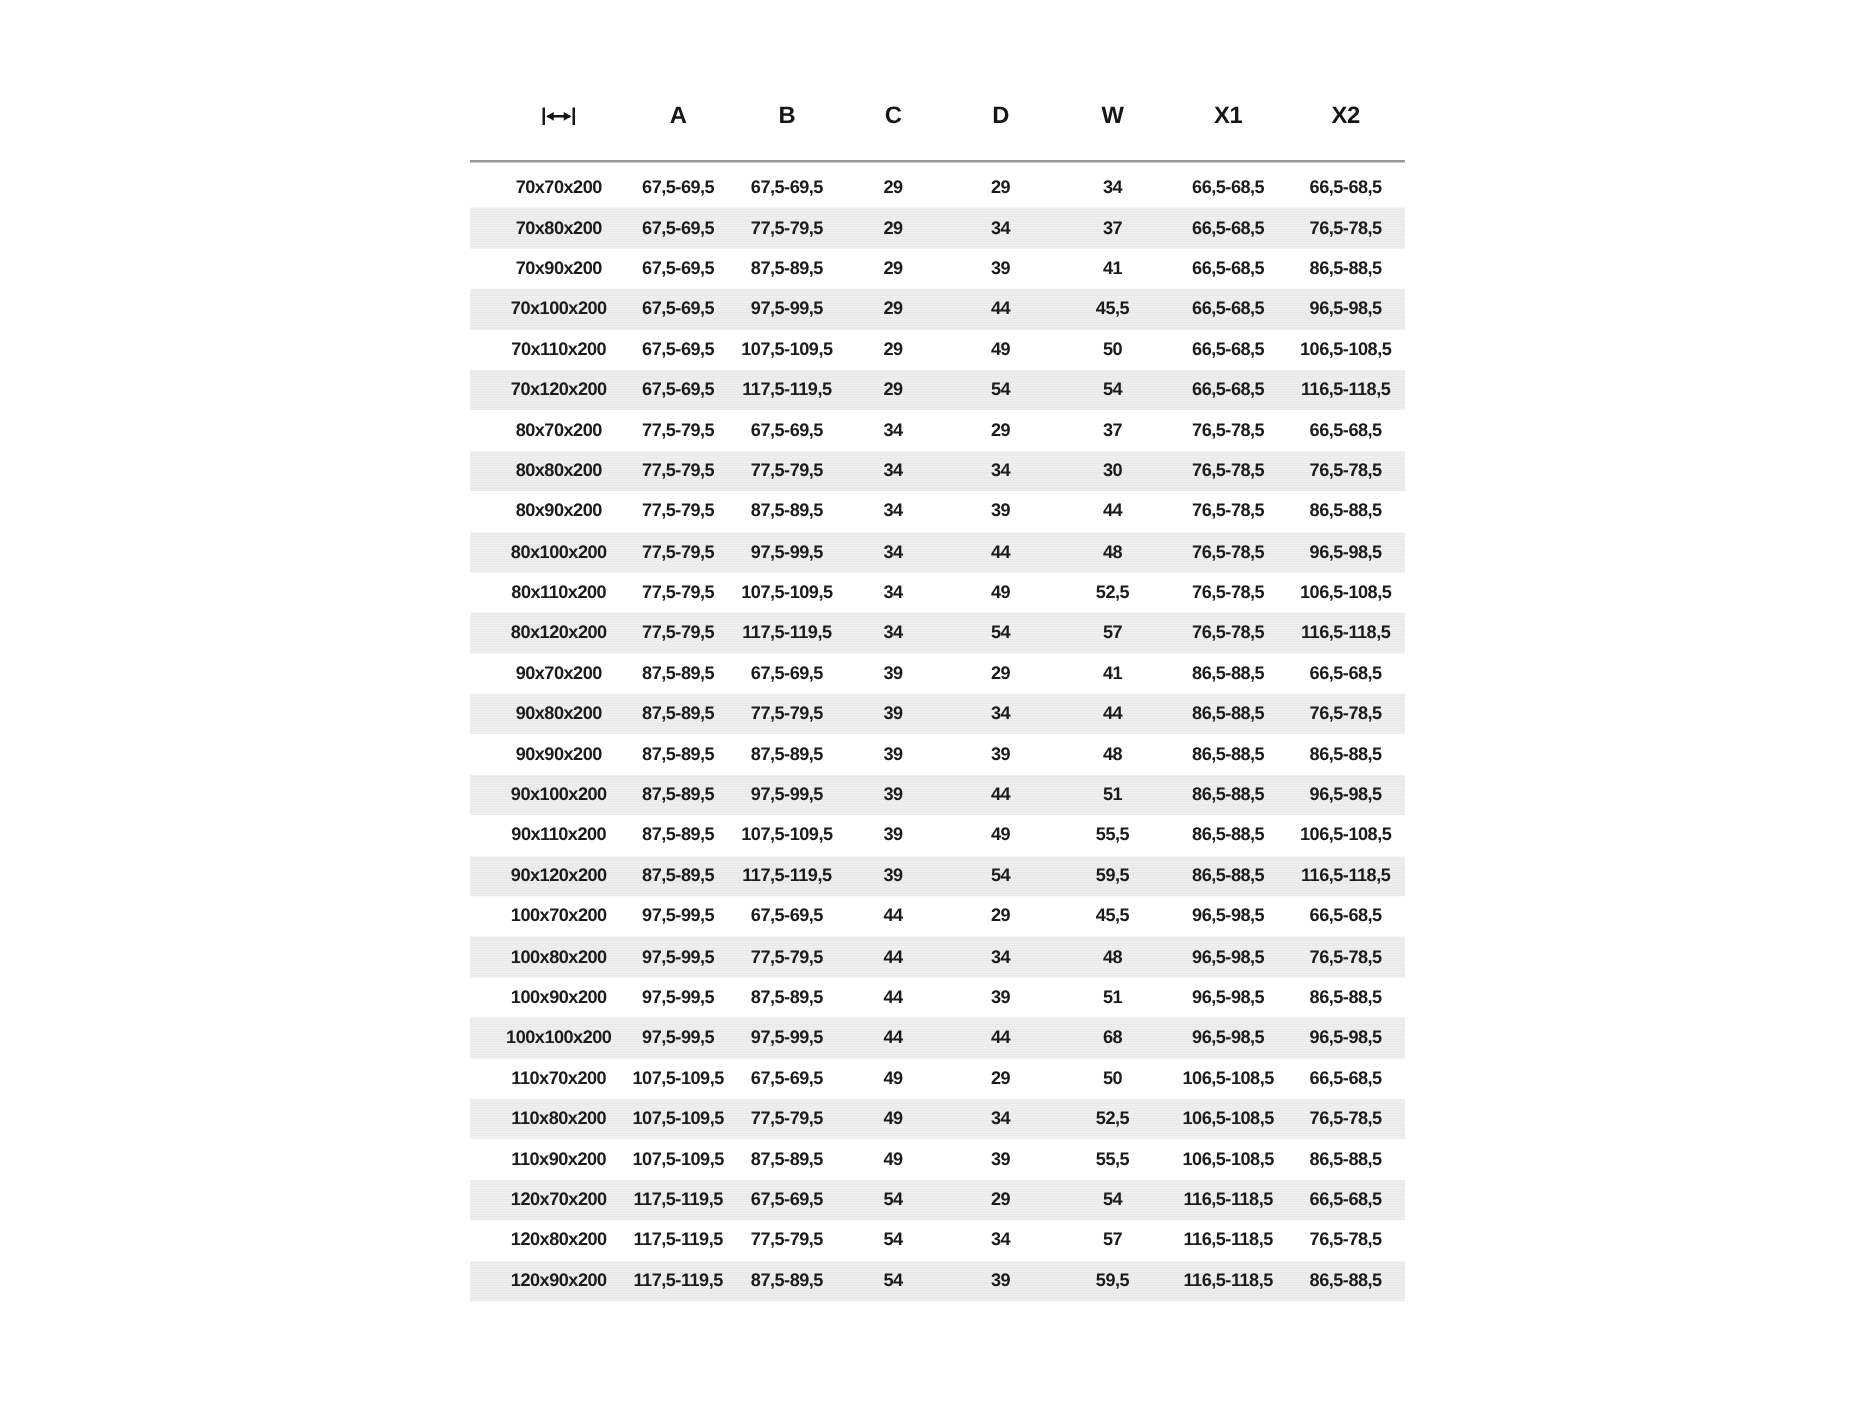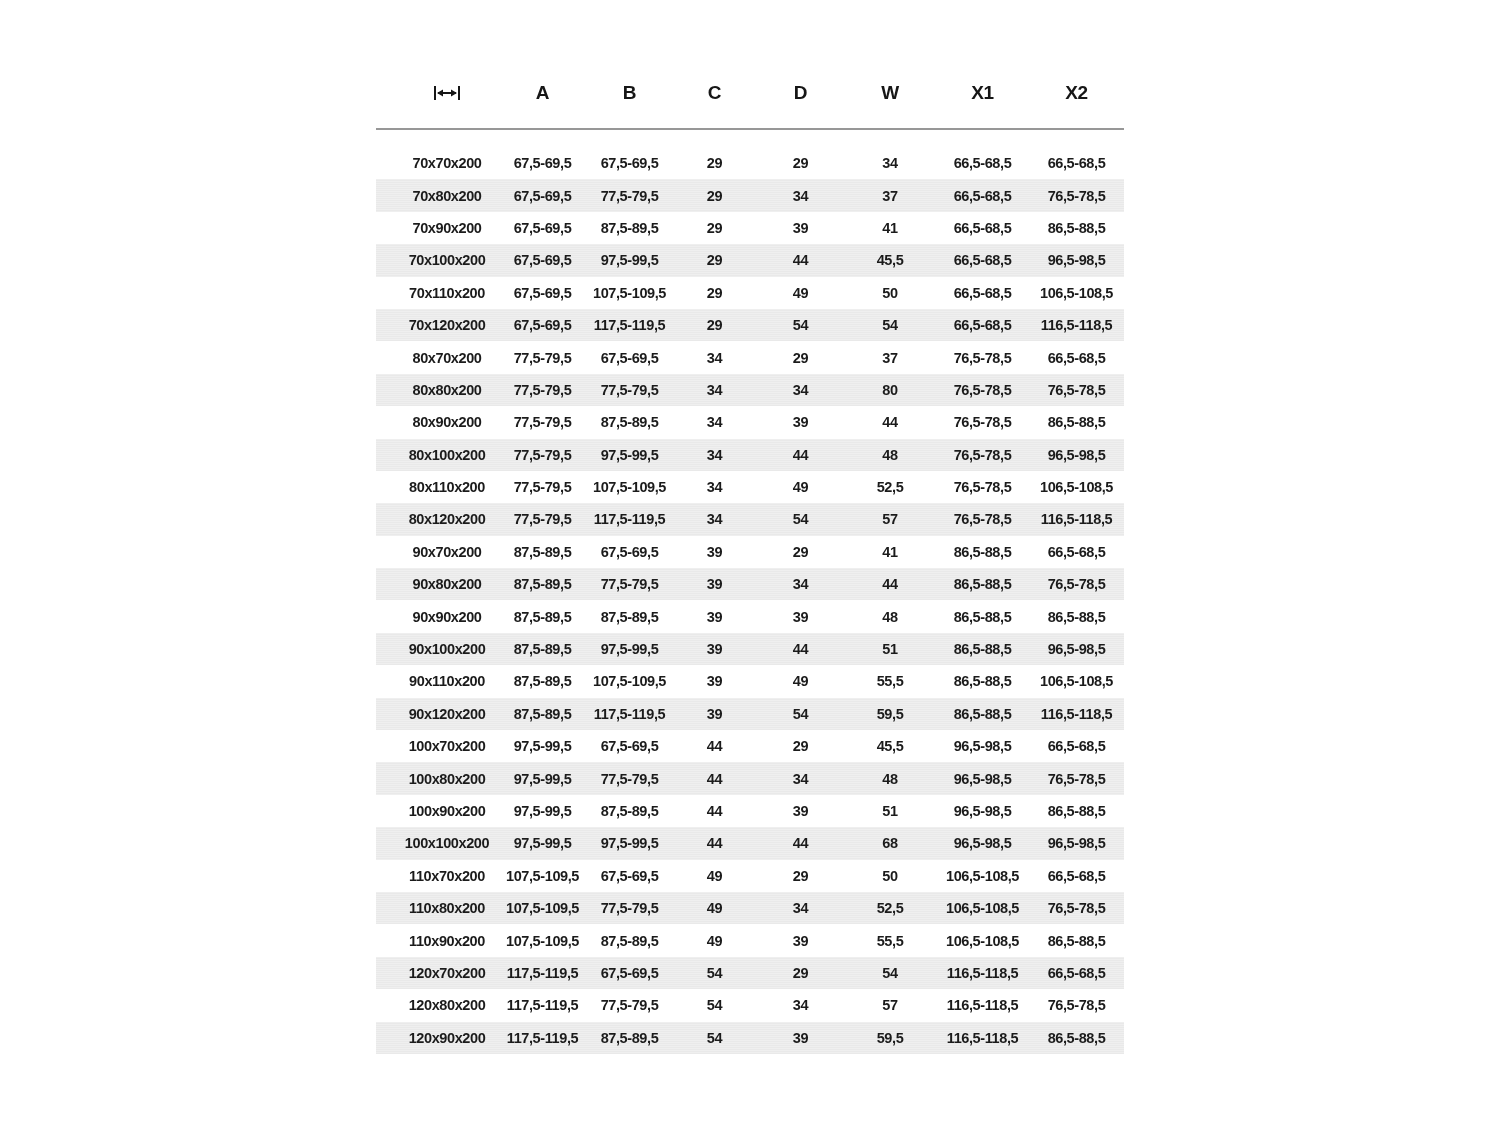--- a/index.html
+++ b/index.html
@@ -44,21 +44,21 @@
     justify-content: center;
     align-items: center;
   }
   .header-rule {
     margin-top: 17px;
     height: 2px;
     background: #979797;
     width: 748px;
   }
   .rows {
-    margin-top: 17px;
+    margin-top: 4px;
   }
   .row {
     height: 32.4px;
   }
   .row:nth-child(even) {
     background: repeating-linear-gradient(
       180deg,
       #efefef 0px, #efefef 1px,
       #e9e9e9 1px, #e9e9e9 2px
     );
@@ -177,21 +177,21 @@
           <div class="cell">37</div>
           <div class="cell">76,5-78,5</div>
           <div class="cell">66,5-68,5</div>
         </div>
         <div class="grid-row row">
           <div class="cell size-cell">80x80x200</div>
           <div class="cell">77,5-79,5</div>
           <div class="cell">77,5-79,5</div>
           <div class="cell">34</div>
           <div class="cell">34</div>
-          <div class="cell">80</div>
+          <div class="cell">30</div>
           <div class="cell">76,5-78,5</div>
           <div class="cell">76,5-78,5</div>
         </div>
         <div class="grid-row row">
           <div class="cell size-cell">80x90x200</div>
           <div class="cell">77,5-79,5</div>
           <div class="cell">87,5-89,5</div>
           <div class="cell">34</div>
           <div class="cell">39</div>
           <div class="cell">44</div>

